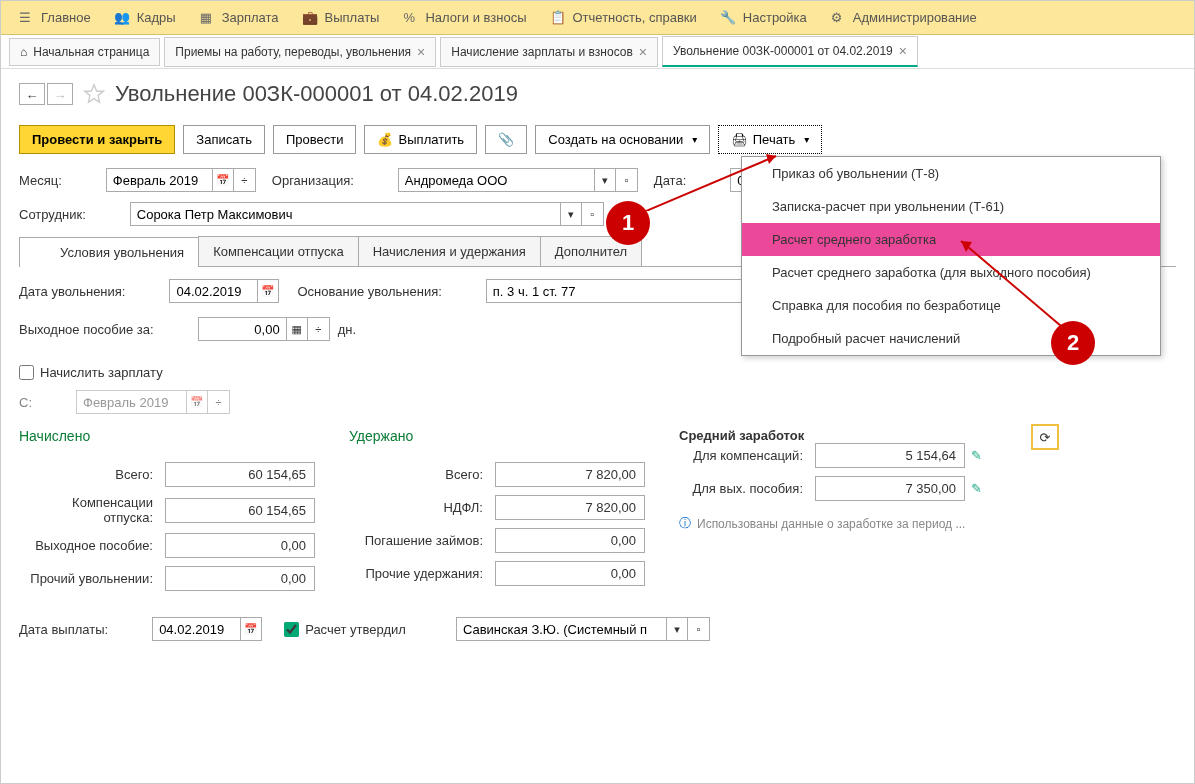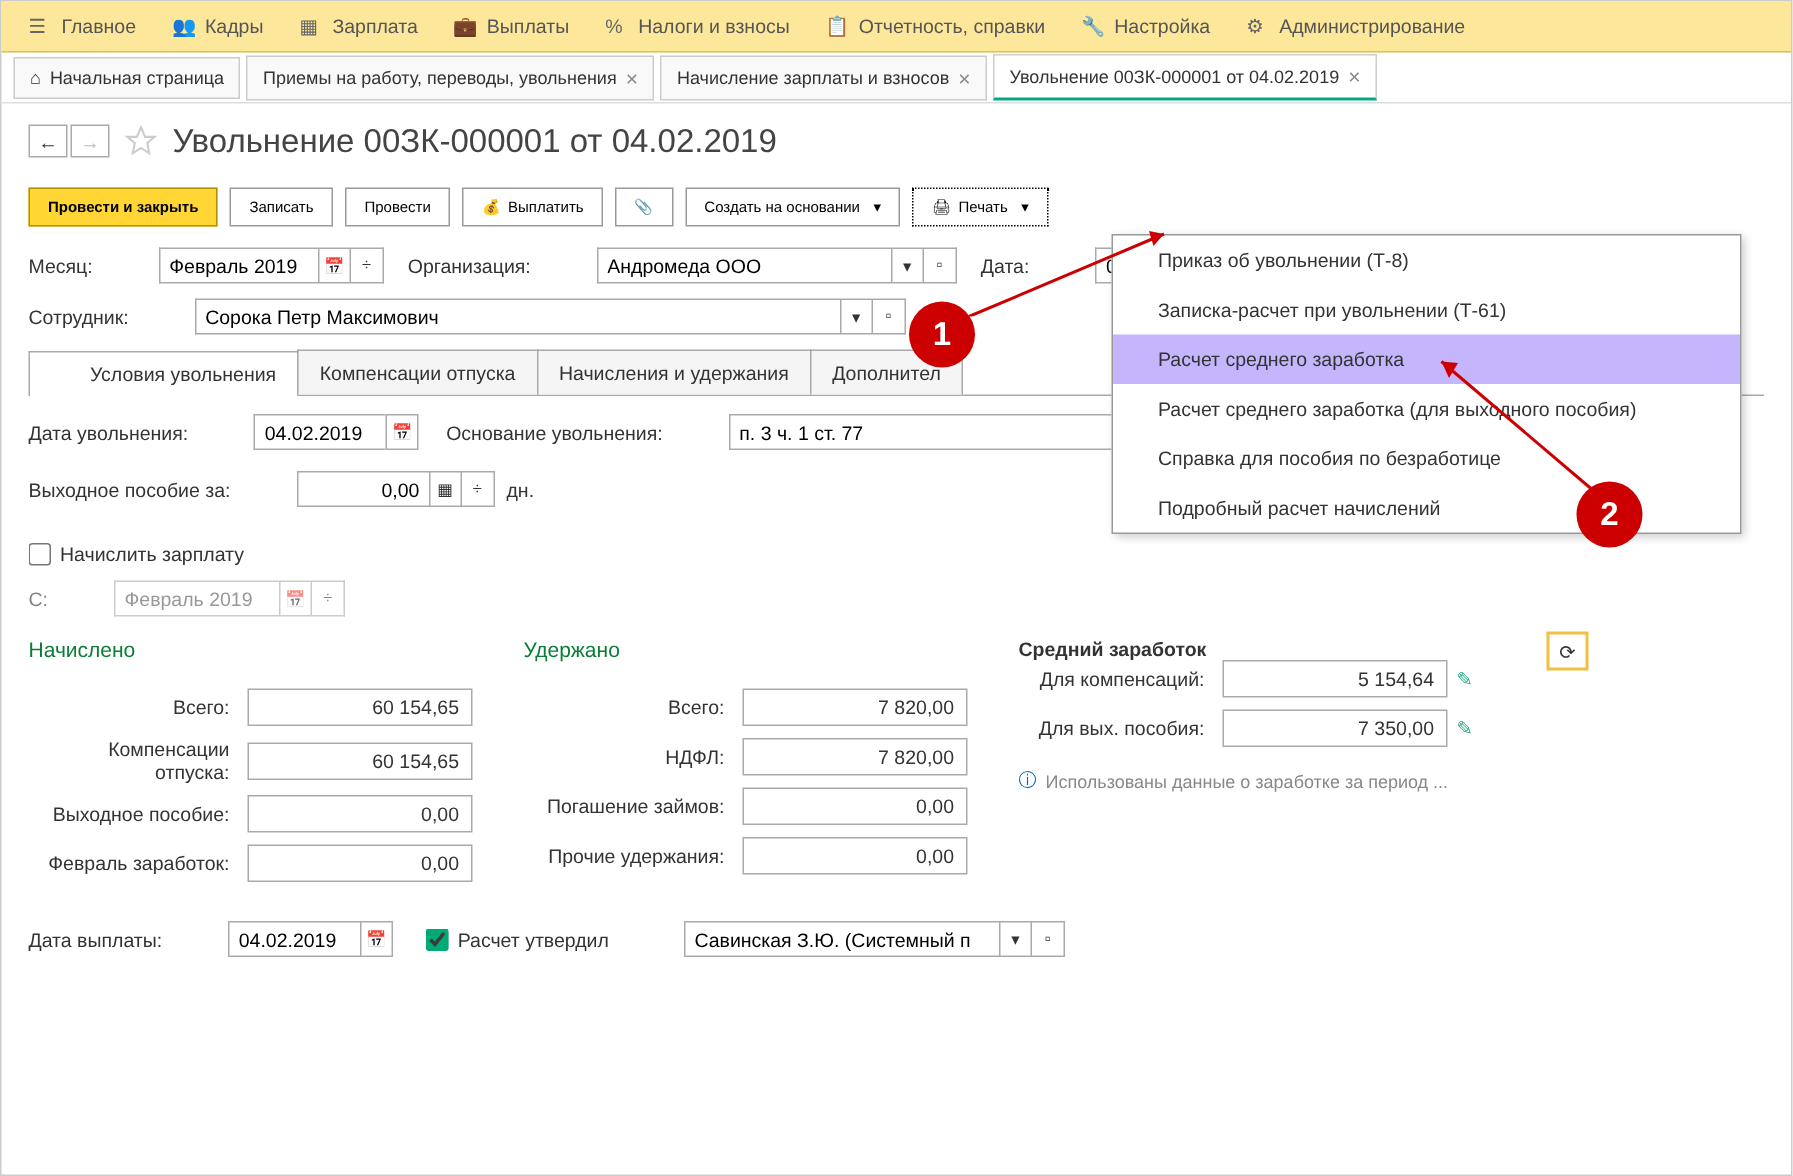--- a/index.html
+++ b/index.html
@@ -11,21 +11,21 @@
 .tab { display: flex; align-items: center; gap: 6px; padding: 6px 10px; border: 1px solid #ccc; background: #f9f9f9; cursor: pointer; font-size: 12px; position: relative; }
 .tab.active { background: #fff; border-bottom: 2px solid #0a8; }
 .tab .close { font-size: 14px; color: #888; cursor: pointer; }
 .content { padding: 12px 18px; position: relative; }
 .title-row { display: flex; align-items: center; gap: 10px; margin-bottom: 18px; }
 .nav-arrows { display: flex; gap: 2px; }
 .arrow-btn { width: 26px; height: 22px; border: 1px solid #aaa; background: #fff; display: flex; align-items: center; justify-content: center; cursor: pointer; }
 .star-icon { width: 22px; height: 22px; color: #ccc; }
 .page-title { font-size: 22px; font-weight: normal; color: #444; }
 .toolbar { display: flex; gap: 8px; margin-bottom: 14px; }
-.btn { padding: 6px 12px; border: 1px solid #999; background: #fff; cursor: pointer; font-size: 10px; display: flex; align-items: center; gap: 5px; }
+.btn { padding: 6px 12px; border: 1px solid #999; background: #fff; cursor: pointer; font-size: 13px; display: flex; align-items: center; gap: 5px; }
 .btn.primary { background: #ffd633; border-color: #b38f00; font-weight: bold; }
 .btn.dropdown::after { content: "▾"; margin-left: 4px; font-size: 10px; }
 .btn.print-active { border: 1px dotted #000; }
 .form-row { display: flex; align-items: center; gap: 8px; margin-bottom: 10px; }
 .form-row label { font-size: 13px; color: #333; }
 .input { border: 1px solid #aaa; padding: 3px 6px; font-size: 13px; background: #fff; height: 24px; margin-left: 36px; }
 .input-group { display: flex; }
 .input-group .input { border-right: none; }
 .input-group .btn-sm { width: 22px; height: 24px; border: 1px solid #aaa; background: #fff; display: flex; align-items: center; justify-content: center; font-size: 11px; cursor: pointer; }
 .input-group .btn-sm + .btn-sm { border-left: none; }
@@ -39,21 +39,21 @@
 .refresh-btn { position: absolute; right: 0; top: -4px; width: 28px; height: 26px; border: 2px solid #f0c040; background: #fff; display: flex; align-items: center; justify-content: center; cursor: pointer; }
 .trow { display: flex; align-items: center; margin-bottom: 8px; gap: 6px; }
 .trow label { width: 140px; text-align: right; padding-right: 6px; }
 .trow .val { width: 150px; border: 1px solid #aaa; padding: 4px 8px; text-align: right; background: #fff; }
 .trow .edit-icon { color: #2a8; cursor: pointer; }
 .checkbox { display: flex; align-items: center; gap: 6px; }
 .checkbox input { width: 15px; height: 15px; }
 .info-note { display: flex; align-items: center; gap: 6px; color: #888; margin-top: 14px; font-size: 12px; }
 .print-menu { position: absolute; left: 740px; top: 155px; width: 420px; background: #fff; border: 1px solid #999; box-shadow: 2px 2px 6px rgba(0,0,0,0.2); z-index: 10; }
 .print-menu-item { padding: 9px 30px; cursor: pointer; font-size: 13px; }
-.print-menu-item:hover, .print-menu-item.highlight { background: #c4b5fd; }
+.print-menu-item:hover, .print-menu-item.highlight { background: #ec4899; }
 .callout { position: absolute; width: 44px; height: 44px; border-radius: 50%; background: #c00; color: #fff; display: flex; align-items: center; justify-content: center; font-size: 22px; font-weight: bold; z-index: 20; }
 .arrow-line { position: absolute; pointer-events: none; z-index: 15; }
 .totals-col3 .trow label { width: 130px; }
 </style>
 </head>
 <body>
 
 <div class="topmenu">
   <div class="topmenu-item">
       <span class="icon">☰</span>
@@ -218,21 +218,21 @@
         </div>
       <div class="trow">
           <label>Компенсации отпуска:</label>
           <div class="val">60 154,65</div>
         </div>
       <div class="trow">
           <label>Выходное пособие:</label>
           <div class="val">0,00</div>
         </div>
       <div class="trow">
-          <label>Февраль заработок:</label>
+          <label>Прочий увольнении:</label>
           <div class="val">0,00</div>
         </div>
     </div>
     <div class="totals-col">
       <h4>Удержано</h4>
       <div class="trow">
           <label>Всего:</label>
           <div class="val">7 820,00</div>
         </div>
       <div class="trow">

